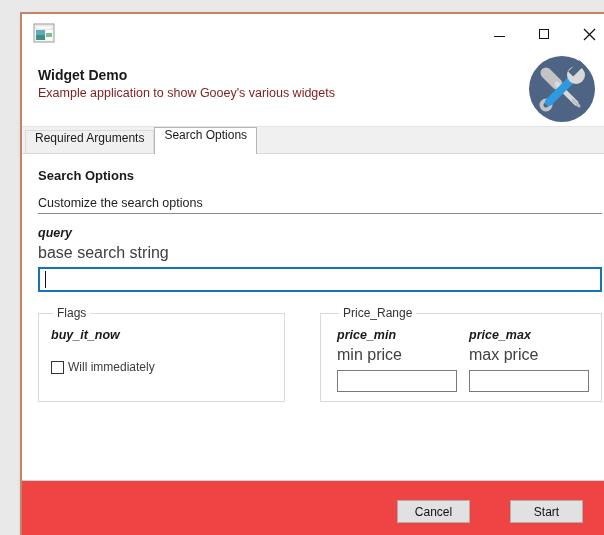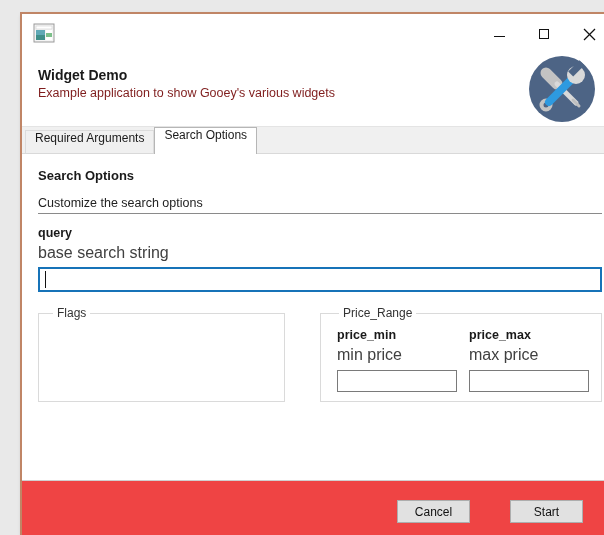--- a/index.html
+++ b/index.html
@@ -29,21 +29,21 @@
             padding-left:3px; position:relative; }
   .tab { font-size:12px; color:#1a1a1a; padding:0 9px; display:flex; align-items:flex-start; cursor:default; }
   .tab.inactive { height:23px; background:#f0f0f0; border:1px solid #dcdcdc; border-bottom:none; }
   .tab.active  { height:27px; background:#fff; border:1px solid #b6b6b6; border-bottom:none;
                  margin-bottom:-1px; z-index:2; }
   
   .content { flex:1; background:#fff; padding:14px 16px 0 16px; position:relative; }
   .section-title { font-size:13px; font-weight:bold; color:#1a1a1a; }
   .section-sub   { font-size:12.5px; color:#222; margin-top:13px; }
   .section-divider { border:none; border-top:1px solid #8a8a8a; margin-top:3px; }
-  .field-label { font-size:12.5px; font-weight:bold; color:#1a1a1a; margin-top:12px; }
+  .field-label { font-size:12.5px; font-weight:bold; color:#1a1a1a; margin-top:12px;font-style:italic; }
   .field-help  { font-size:16px; color:#404040; margin-top:4px; }
   .query-wrap { position:relative; margin-top:5px; }
   .query-input { width:100%; height:25px; border:2px solid #1673b8; outline:none;
                  font-size:12px; padding:0 6px; font-family:"Liberation Sans",sans-serif; }
   .caret { position:absolute; left:7px; top:4px; width:1px; height:17px; background:#111; }
   .groups-row { display:flex; margin-top:14px;gap:20px; }
   fieldset.group { border:1px solid #dadada; position:relative; height:96px; padding:0 0 0 12px; }
   fieldset.flags { width:279px; }
   fieldset.price { width:278px; margin-left:15px;padding-left:16px; }
   fieldset.group legend { font-size:12px; color:#333; padding:0 4px; margin-left:2px; }
@@ -127,20 +127,27 @@
     <div class="query-wrap">
       <input class="query-input" type="text" value="" style="">
       <div class="caret"></div>
     </div>
 
     <div class="groups-row">
 
       <fieldset class="group flags">
         <legend>Flags</legend>
         <div class="group-cols">
+          <div class="gcol">
+            <div class="field-label">buy_it_now</div>
+            <div class="check-row">
+              <div class="checkbox"></div>
+              <span class="check-label">Will immediately</span>
+            </div>
+          </div>
         </div>
       </fieldset>
 
       <fieldset class="group price">
         <legend>Price_Range</legend>
         <div class="group-cols">
           <div class="gcol">
             <div class="field-label">price_min</div>
             <div class="field-help">min price</div>
             <input class="small-input" type="text" value="" style="">

